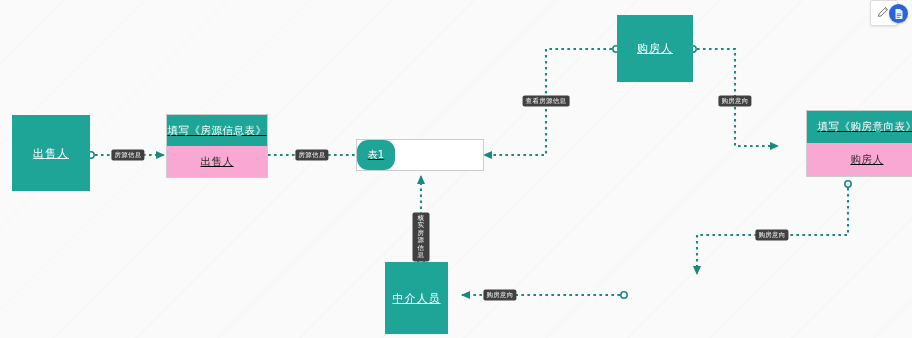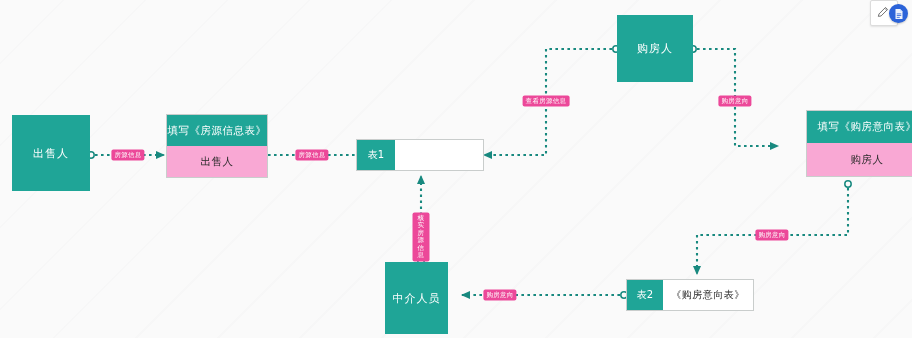--- a/index.html
+++ b/index.html
@@ -19,21 +19,21 @@
     pointer-events:none;
     opacity:.55;
     background-image:
       repeating-linear-gradient(-45deg,
         rgba(0,0,0,0) 0px, rgba(0,0,0,0) 26px,
         rgba(150,150,160,0.055) 26px, rgba(150,150,160,0.055) 28px,
         rgba(0,0,0,0) 28px, rgba(0,0,0,0) 58px);
     z-index:1;
   }
   svg.edges{position:absolute;left:0;top:0;z-index:2;}
-  .node{position:absolute;z-index:3;box-sizing:border-box;}
+  .node{position:absolute;z-index:3;box-sizing:border-box;text-decoration:underline;}
 
   
   .actor{
     background:#1FA597;
     color:#ffffff;
     display:flex;align-items:center;justify-content:center;
     font-size:11px;letter-spacing:1px;
   }
   
   .formbox{
@@ -64,21 +64,21 @@
     flex:0 0 auto;
   }
   .tablebox .ttl{
     flex:1;display:flex;align-items:center;justify-content:center;
     color:#2b2b2b;font-size:10px;letter-spacing:.5px;
   }
 
   
   .elabel{
     position:absolute;z-index:4;
-    background:#ec4899;color:#ffffff;
+    background:#404040;color:#ffffff;
     font-size:6.5px;line-height:1.25;
     padding:1.5px 3px;
     border-radius:2px;
     white-space:nowrap;
     transform:translate(-50%,-50%);
     letter-spacing:.3px;
   }
   .elabel.vert{
     white-space:normal;
     width:13px;
@@ -154,36 +154,32 @@
   <div class="node actor" style="left:12px;top:115px;width:78px;height:76px;">
     <span>出售人</span>
   </div>
 
   <div class="node formbox" style="left:166px;top:114px;width:102px;height:64px;">
     <div class="hdr" style="height:31px;">填写《房源信息表》</div>
     <div class="bdy">出售人</div>
   </div>
 
   <div class="node tablebox" style="left:356px;top:139px;width:128px;height:32px;">
-    <div class="tag" style="width:38px;">表1</div>
+    <div class="tag" style="width:38px;border-radius:11px;">表1</div>
   </div>
 
   <div class="node actor" style="left:617px;top:15px;width:76px;height:67px;">
     <span>购房人</span>
   </div>
 
   <div class="node formbox" style="left:780px;top:110px;width:122px;height:67px;margin-left:26px;">
     <div class="hdr" style="height:32px;">填写《购房意向表》</div>
     <div class="bdy">购房人</div>
   </div>
 
-  <div class="node tablebox" style="left:626px;top:279px;width:128px;height:32px;">
-    <div class="tag" style="width:36px;">表2</div>
-    <div class="ttl">《购房意向表》</div>
-  </div>
 
   <div class="node actor" style="left:385px;top:262px;width:63px;height:72px;">
     <span>中介人员</span>
   </div>
 
   <div class="elabel" style="left:128px;top:155px;">房源信息</div>
 
   <div class="elabel" style="left:312px;top:155px;">房源信息</div>
 
   <div class="elabel" style="left:546px;top:101px;">查看房源信息</div>

